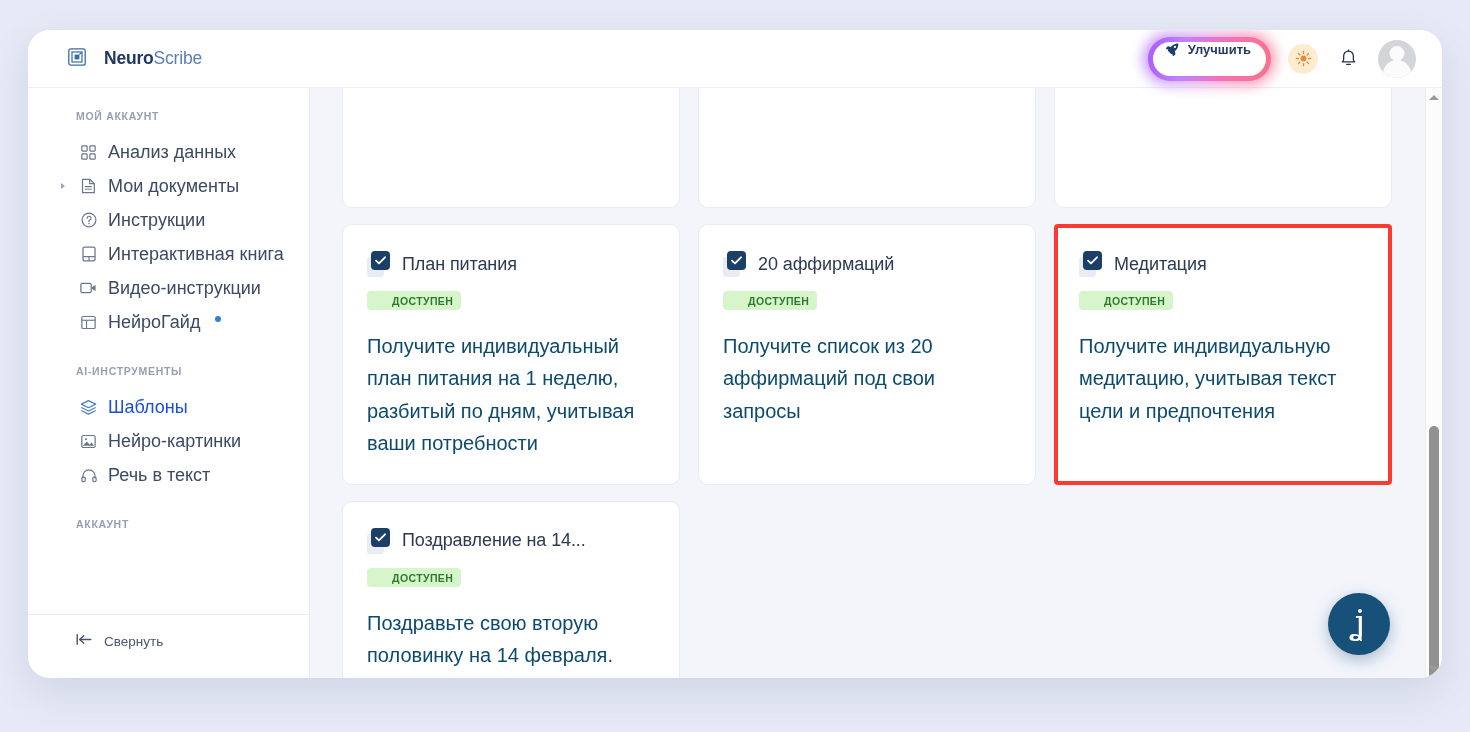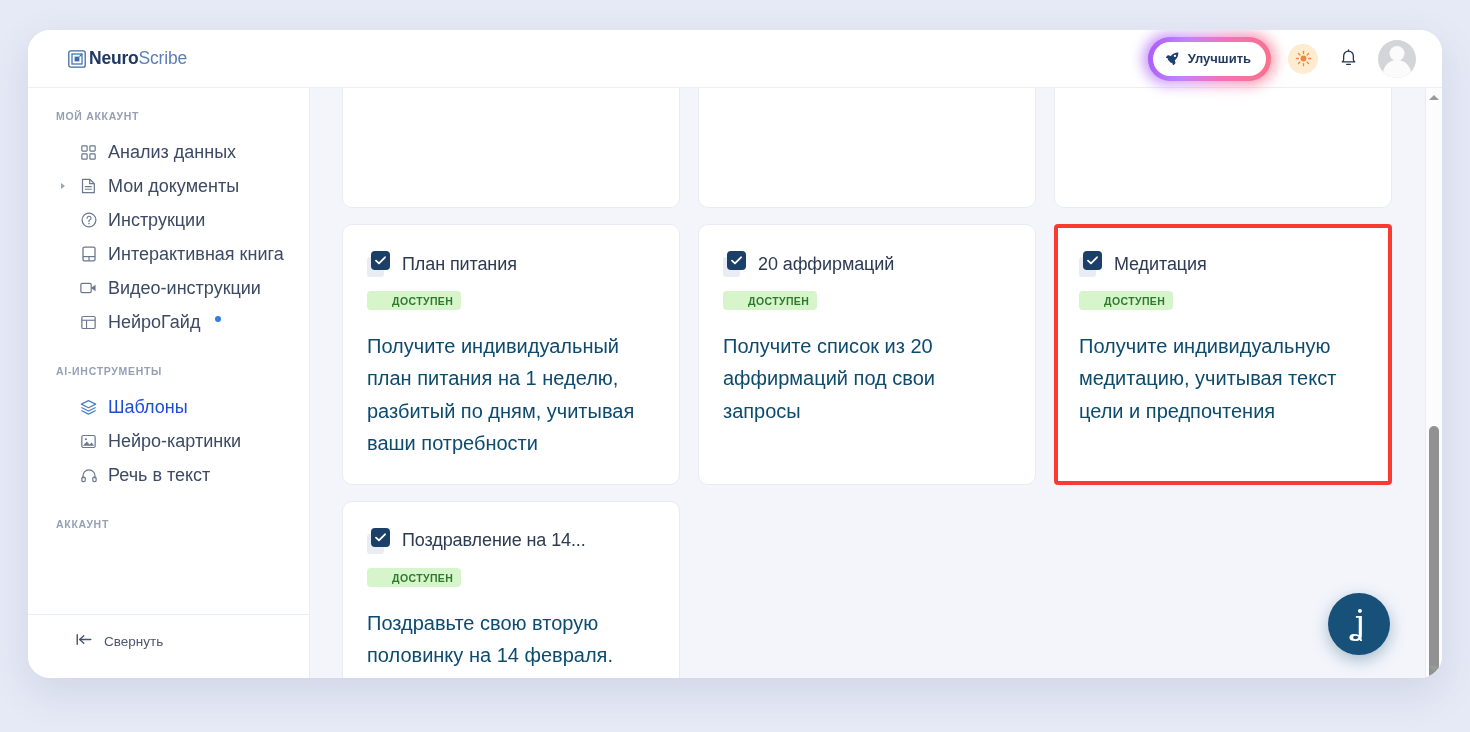--- a/index.html
+++ b/index.html
@@ -40,22 +40,21 @@
     border-bottom: 1px solid #eceff6;
     display: flex;
     align-items: center;
     padding: 0 26px 0 40px;
     position: relative;
     z-index: 20;
   }
 
   .brand {
     display: flex;
-    align-items: center;
-    gap: 3px;
+    gap: 18px;
   }
   .brand-mark {
     width: 18px; height: 18px;
     flex: 0 0 18px;
     display: block;
   }
   .brand-text {
     font-size: 17.5px;
     letter-spacing: -0.2px;
     white-space: nowrap;
@@ -84,21 +83,20 @@
     inset: -4px;
     border-radius: 26px;
     background: linear-gradient(100deg, #a855f7 0%, #c084fc 30%, #f472b6 62%, #fb7185 100%);
     filter: blur(7px);
     opacity: 0.75;
     z-index: -1;
   }
   .upgrade-btn {
     position: relative;
     display: flex;
-    align-items: center;
     gap: 8px;
     background: #ffffff;
     border: none;
     border-radius: 17px;
     height: 34px;
     padding: 0 15px 0 12px;
     cursor: pointer;
     font-family: inherit;
   }
   .upgrade-btn .label {
@@ -174,21 +172,21 @@
   .sidebar-scroll {
     flex: 1 1 auto;
     padding: 0 0 0 0;
     overflow: hidden;
   }
   .sec-label {
     font-size: 10.5px;
     font-weight: 700;
     letter-spacing: 0.7px;
     color: #96a0b5;
-    padding: 0 0 0 28px;
+    padding: 0 0 0 48px;
     margin-bottom: 13px;
   }
   .sec-label.tight { margin-top: 26px; }
 
   .nav-item {
     display: flex;
     align-items: center;
     gap: 11px;
     height: 34px;
     padding-left: 52px;

